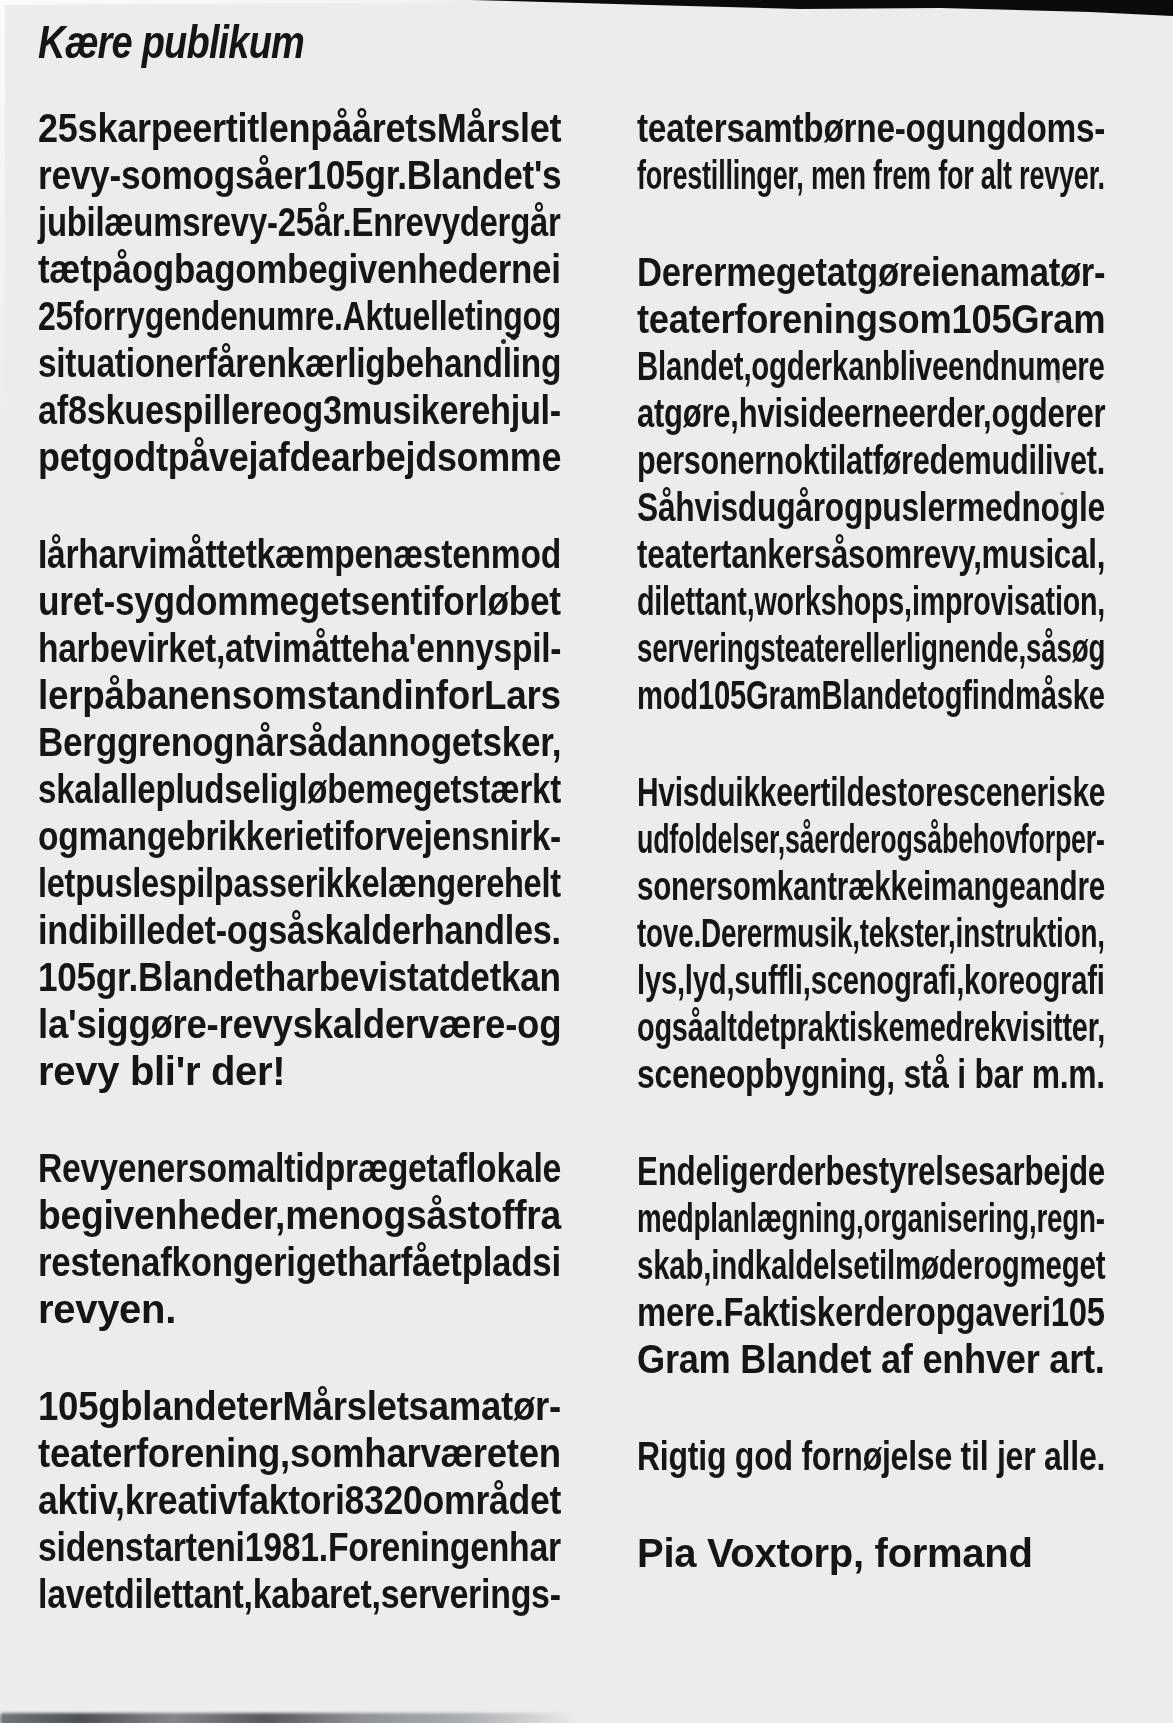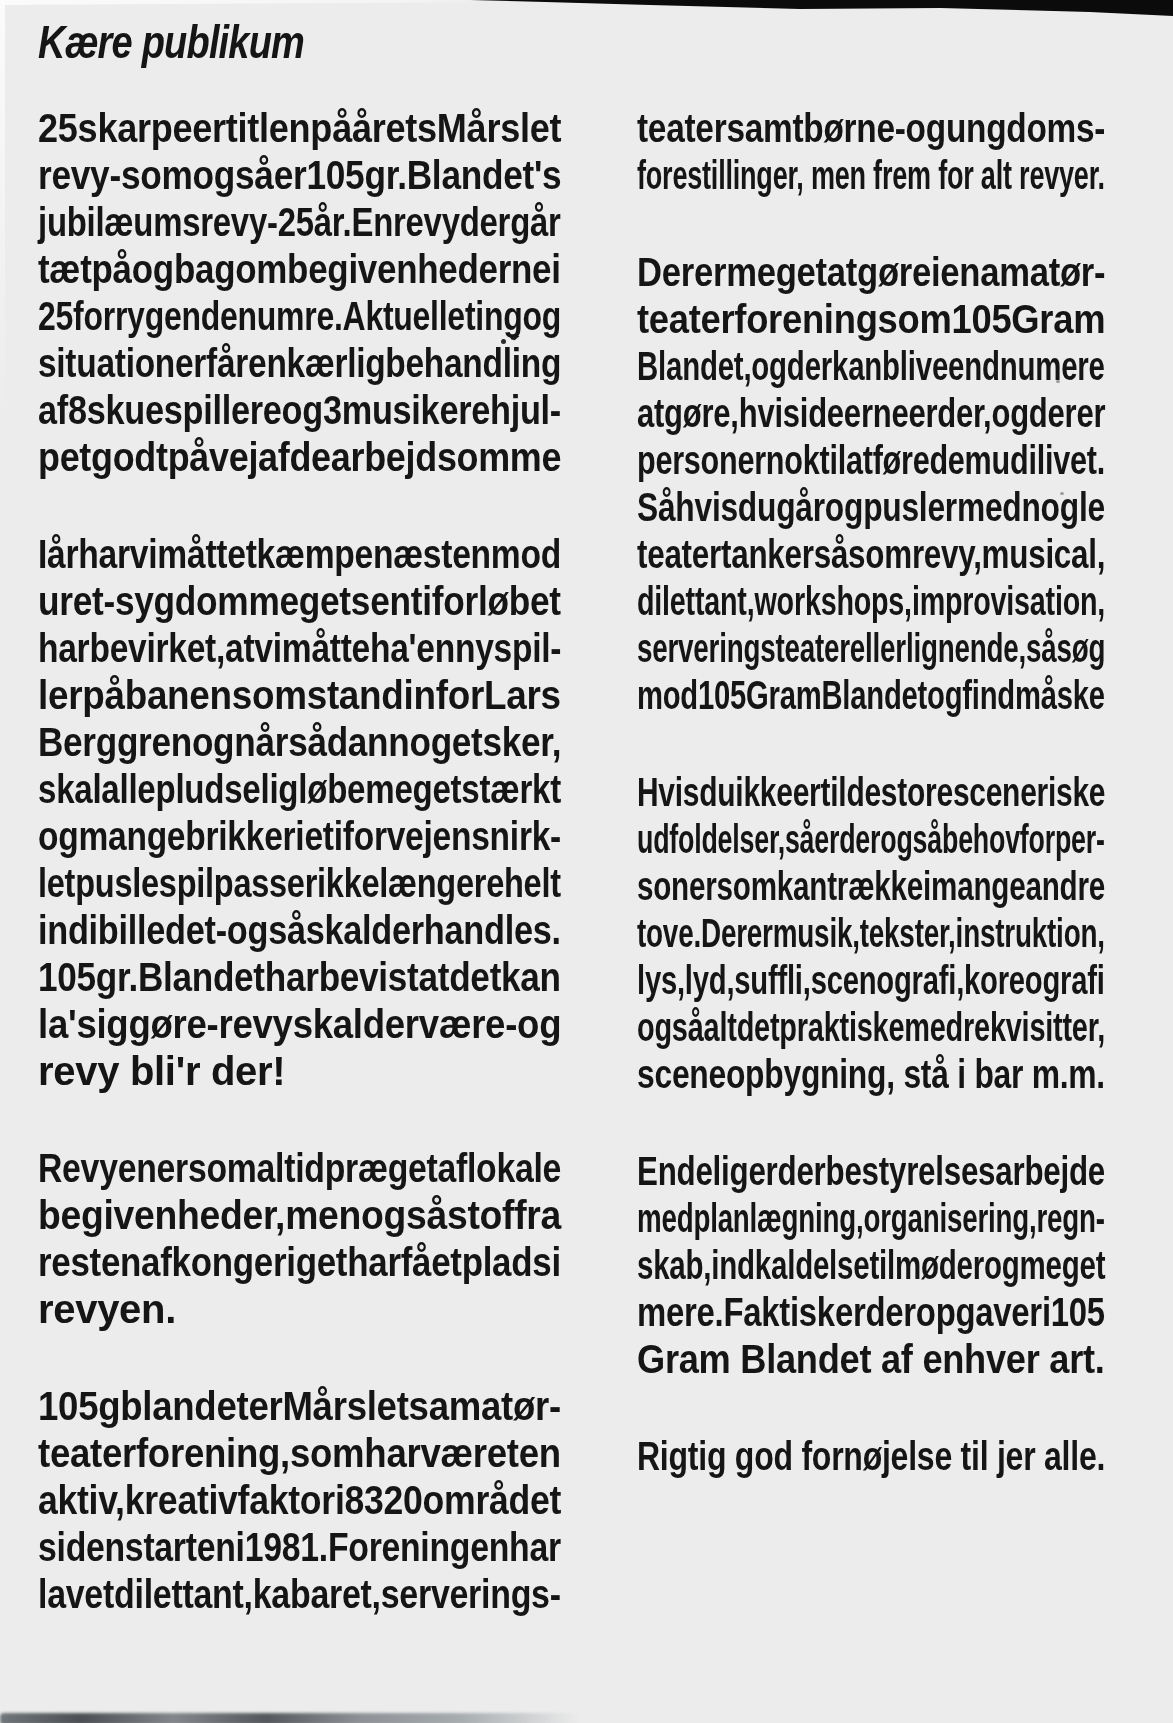--- a/index.html
+++ b/index.html
@@ -505,15 +505,18 @@
           <span>der</span>
           <span>opgaver</span>
           <span>i</span>
           <span>105</span>
         </div>
         <div class="line end" style="transform: scaleX(0.9052);">Gram Blandet af enhver art.</div>
       </div>
       <div class="paragraph">
         <div class="line end" style="transform: scaleX(0.8);">Rigtig god fornøjelse til jer alle.</div>
       </div>
+      <div class="paragraph">
+        <div class="line end">Pia Voxtorp, formand</div>
+      </div>
     </div>
 
 </div>
 
 </body></html>

